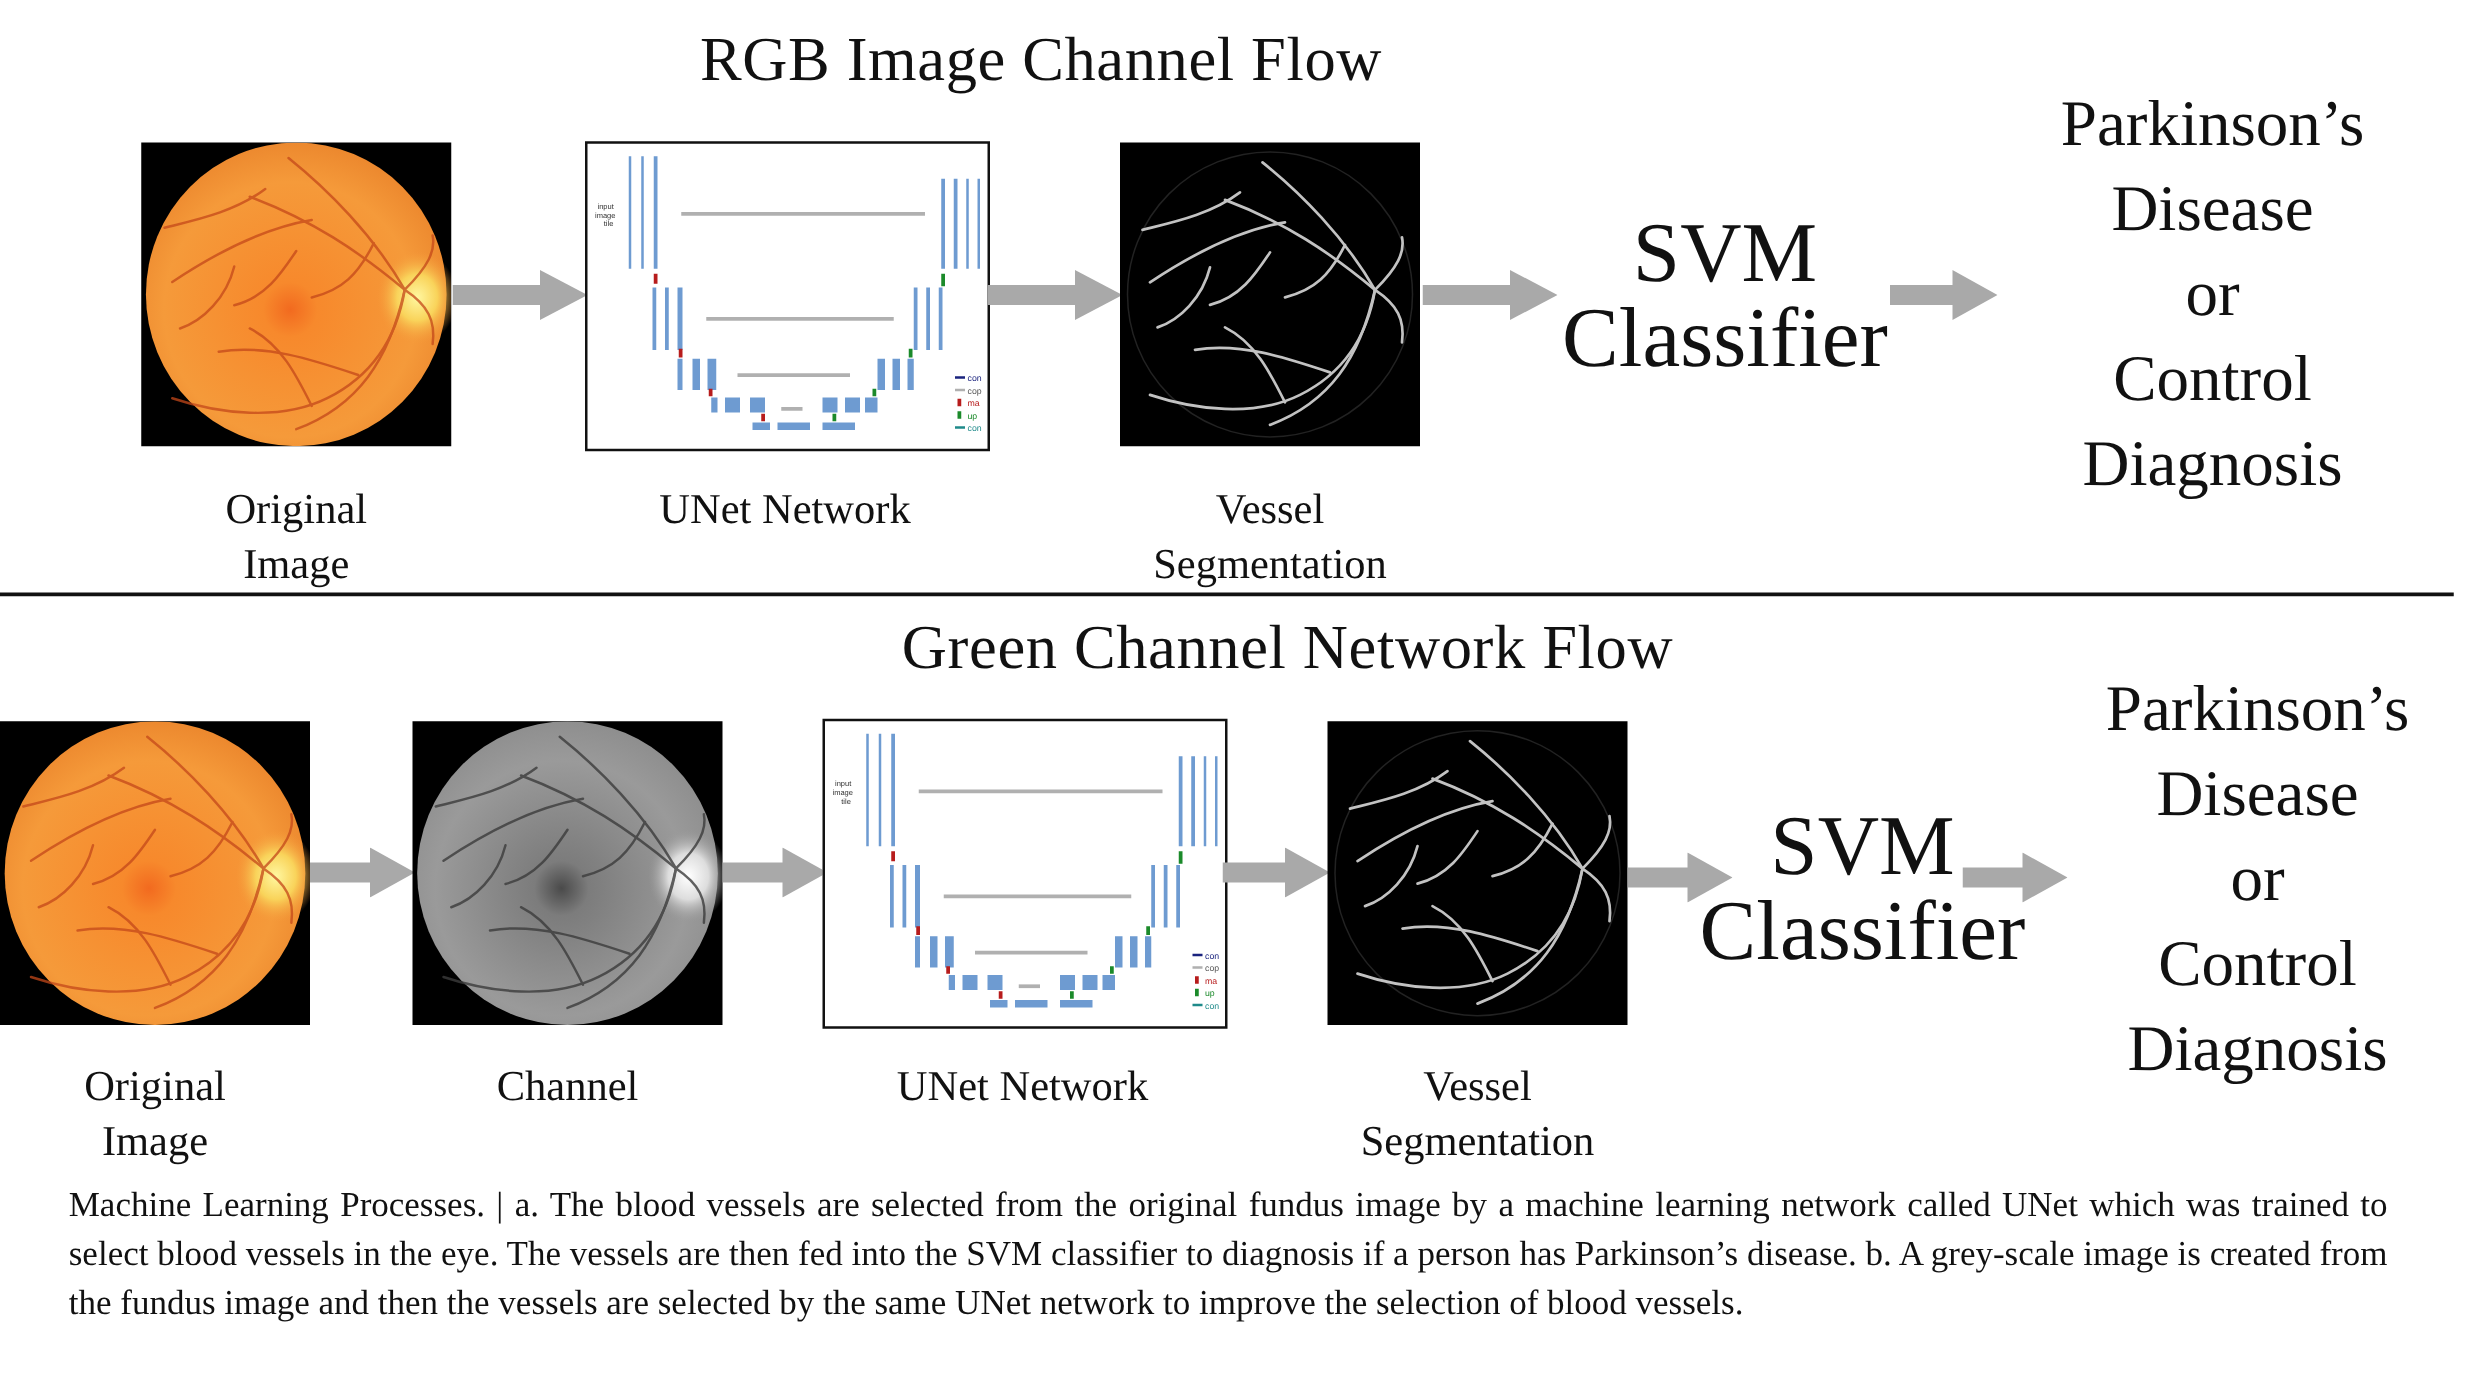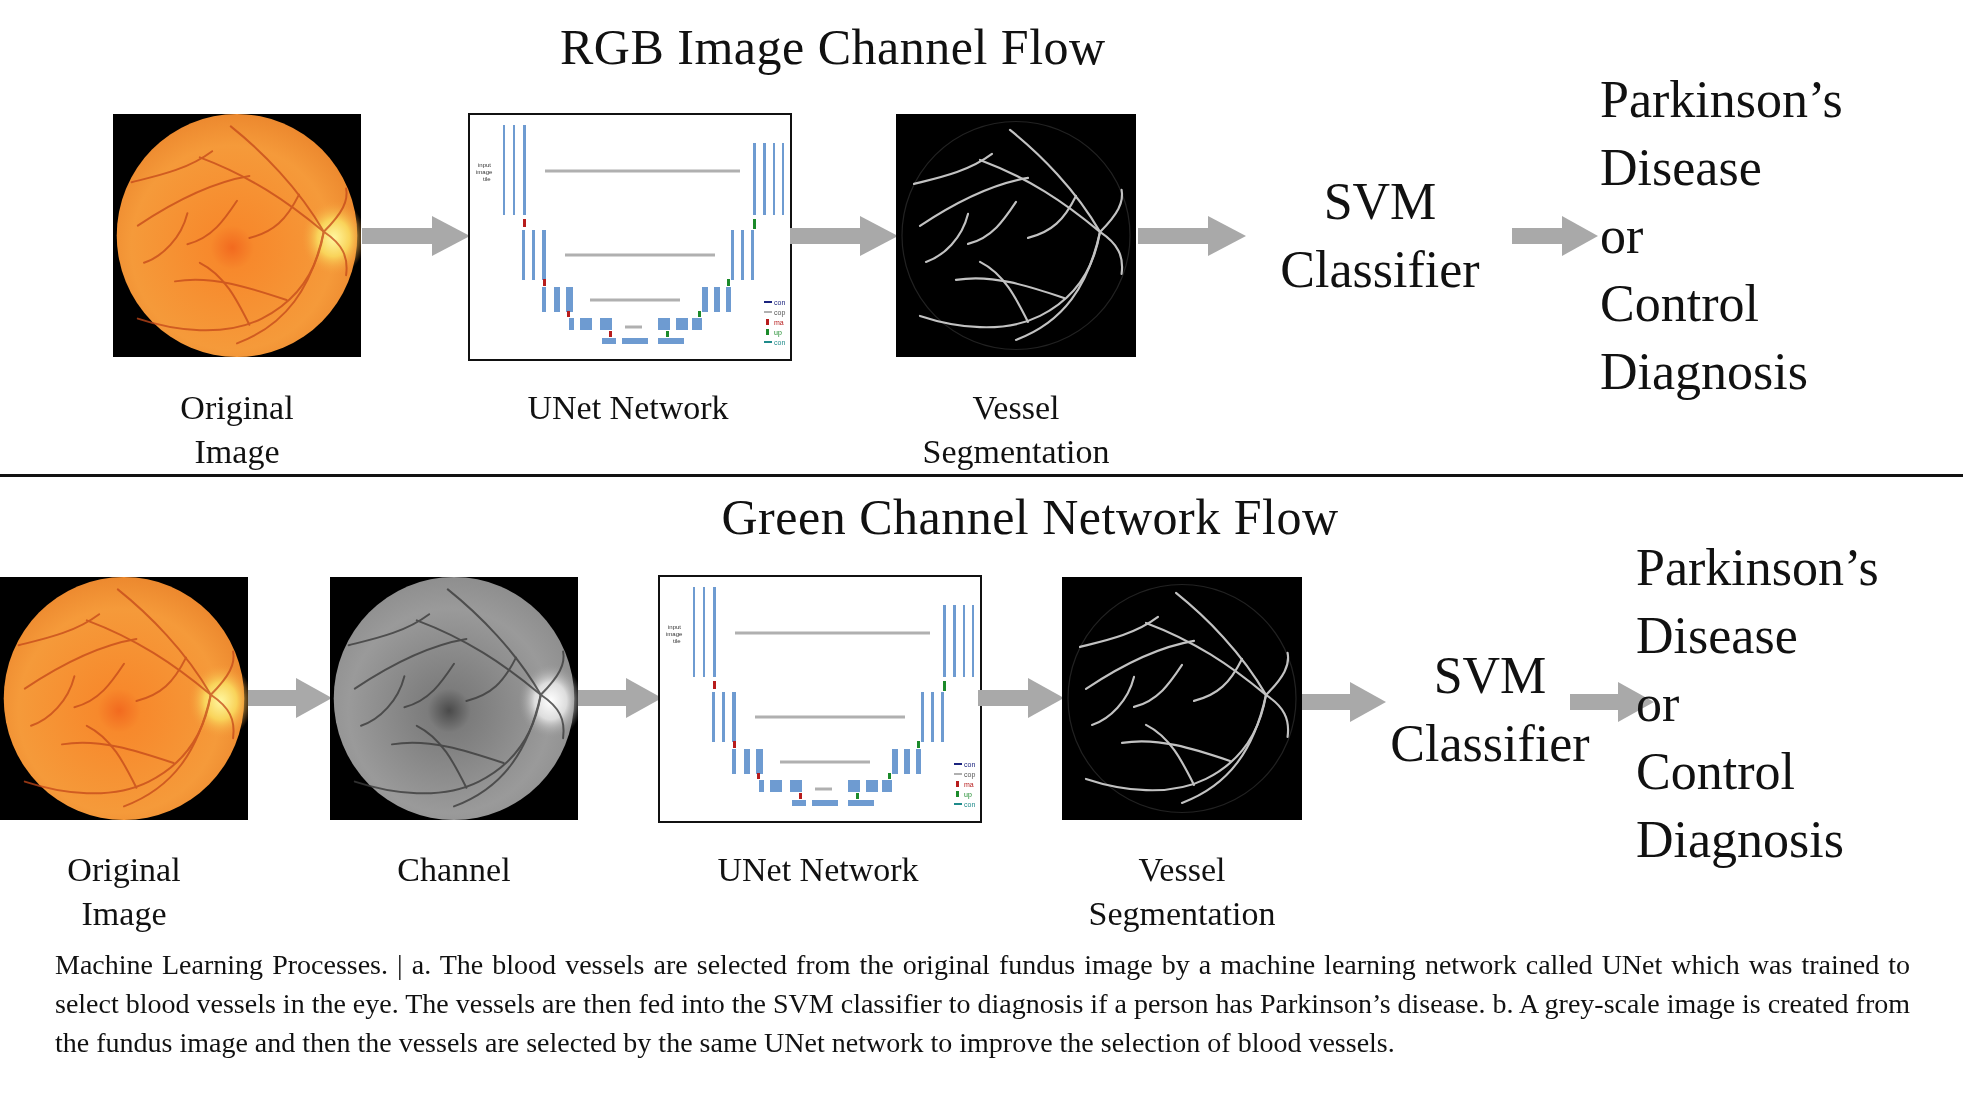--- a/index.html
+++ b/index.html
@@ -1,22 +1,22 @@
 <!DOCTYPE html>
 <html><head>
 <meta charset="utf-8">
 <style>
   html, body { margin:0; padding:0; background:#ffffff; }
   body { width:1980px; height:1117px; position:relative; overflow:hidden;
          font-family:"Liberation Serif", "DejaVu Serif", serif; color:#111; }
   .abs { position:absolute; }
   .title { font-size:50px; text-align:center; white-space:nowrap; letter-spacing:0.5px; }
   .label { font-size:34px; text-align:center; line-height:44px;margin-top:20px; }
-  .big { font-size:52px; line-height:68px; }
-  .svm { font-size:52px; text-align:center; line-height:68px; }
+  .big { font-size:52px; text-align:center; line-height:68px; }
+  .svm { font-size:68px; text-align:center; line-height:68px; }
   .panel { position:absolute; background:#000; overflow:hidden; }
   .unet { position:absolute; background:#fff; border:2px solid #111; overflow:hidden; }
   .arrow { position:absolute; }
   .rule { position:absolute; left:0; height:3px; background:#111; }
   .caption { position:absolute; left:55px; top:945px; width:1855px; font-size:28px;
              line-height:39px; text-align:justify; }
   .caption b { font-weight:normal; }
 </style>
 </head>
 <body>

